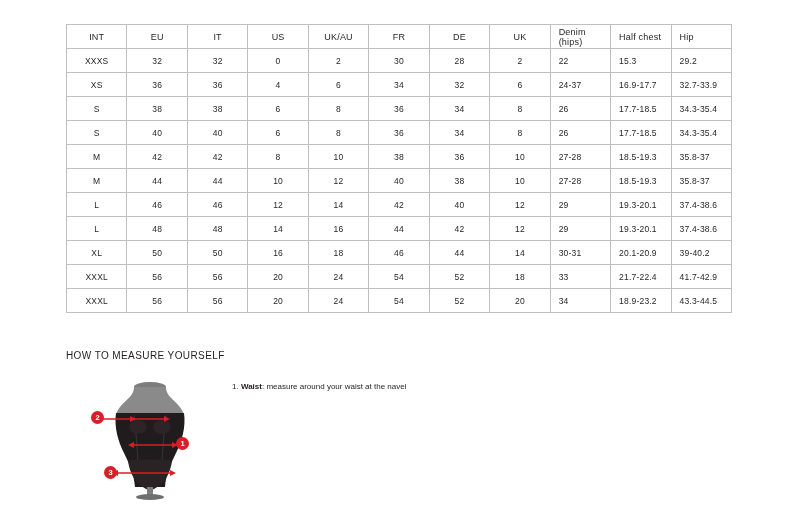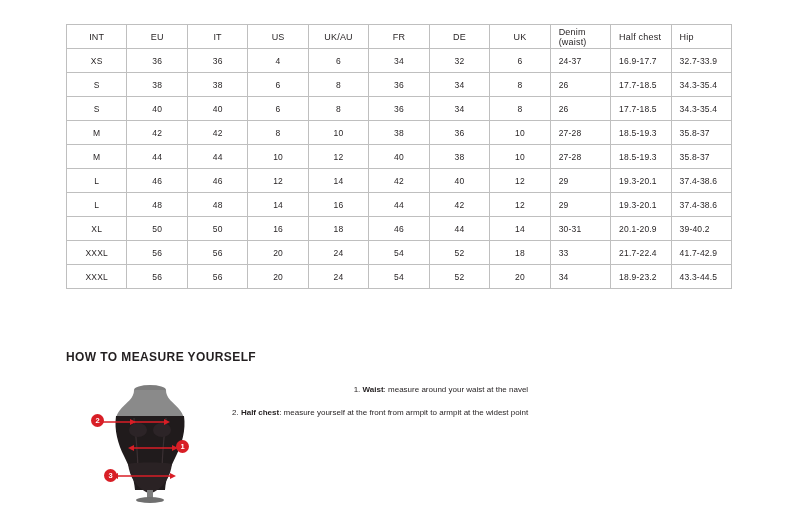--- a/index.html
+++ b/index.html
@@ -56,42 +56,41 @@
   }
 
   
   .howto {
     position: absolute;
     left: 66px;
     top: 350px;
     width: 700px;
   }
   .howto-title {
-    font-size: 12px;
-    font-weight: bold;
+    font-size: 10px;
+    font-weight: normal;
     letter-spacing: .4px;
     color: #231f20;
     margin-bottom: 10px;
   }
   .howto-body {
     position: relative;
     display: flex;
     align-items: flex-start;
   }
   .figure {
     position: relative;
     width: 120px;
     height: 125px;
     margin-left: 24px;
     margin-top: 4px;
   }
   .steps {
     margin-left: 22px;
     margin-top: 10px;
-    text-align: right;
   }
   .step {
     font-size: 8px;
     line-height: 1.4;
     color: #231f20;
     margin-bottom: 12px;
     white-space: nowrap;
   }
   .step b { font-weight: bold; }
 
@@ -123,26 +122,39 @@
       <thead>
         <tr>
           <th class="c1">INT</th>
           <th class="c2">EU</th>
           <th class="c3">IT</th>
           <th class="c4">US</th>
           <th class="c5">UK/AU</th>
           <th class="c6">FR</th>
           <th class="c7">DE</th>
           <th class="c8">UK</th>
-          <th class="c9">Denim (waist)</th>
+          <th class="c9">Denim (hips)</th>
           <th class="c10">Half chest</th>
           <th class="c11">Hip</th>
         </tr>
       </thead>
       <tbody>
+          <tr>
+            <td class="c1">XXXS</td>
+            <td class="c2">32</td>
+            <td class="c3">32</td>
+            <td class="c4">0</td>
+            <td class="c5">2</td>
+            <td class="c6">30</td>
+            <td class="c7">28</td>
+            <td class="c8">2</td>
+            <td class="c9">22</td>
+            <td class="c10">15.3</td>
+            <td class="c11">29.2</td>
+          </tr>
           <tr>
             <td class="c1">XS</td>
             <td class="c2">36</td>
             <td class="c3">36</td>
             <td class="c4">4</td>
             <td class="c5">6</td>
             <td class="c6">34</td>
             <td class="c7">32</td>
             <td class="c8">6</td>
             <td class="c9">24-37</td>
@@ -309,22 +321,18 @@
         <div class="bullet b1">1</div>
         <div class="bullet b2">2</div>
         <div class="bullet b3">3</div>
       </div>
 
       <div class="steps">
         <div class="step">
           <span>1.</span>
           <b>Waist</b><span>: measure around your waist at the navel</span>
         </div>
-        <div class="step">
-          <span>2.</span>
-          <b>Half chest</b><span>: measure yourself at the front from armpit to armpit at the widest point</span>
-        </div>
       </div>
 
     </div>
   </div>
 
 </div>
 
 </body></html>

